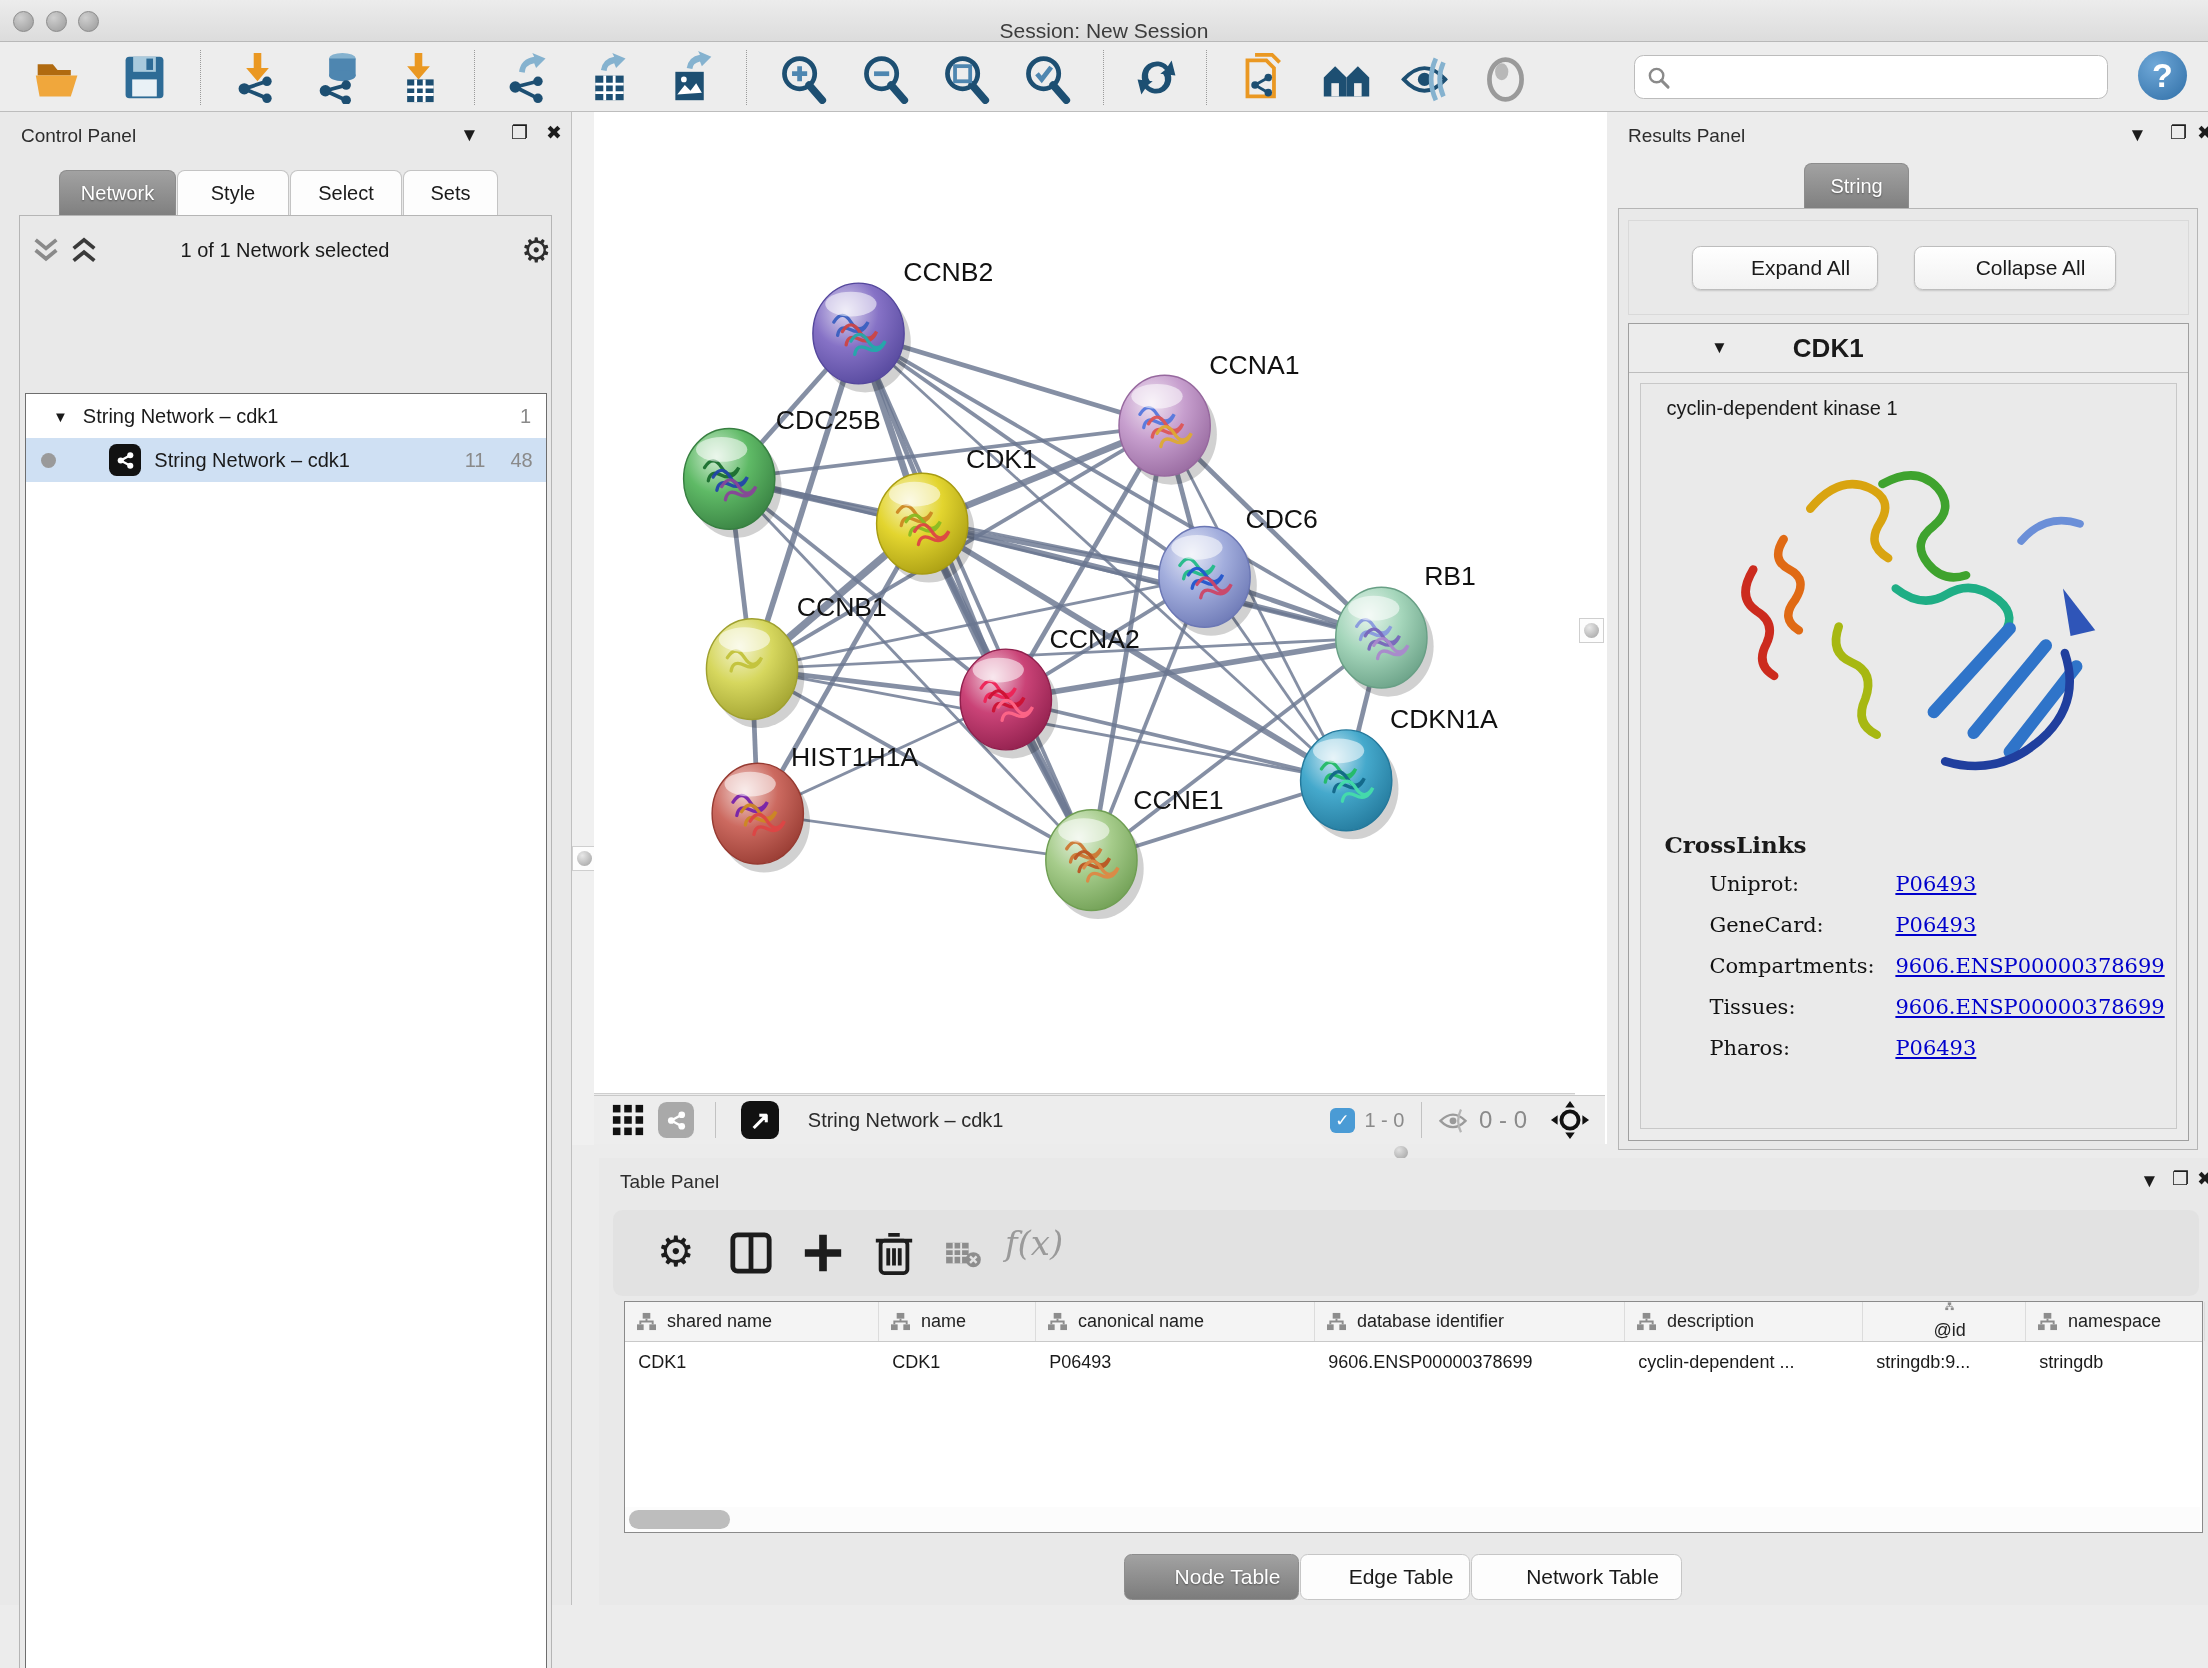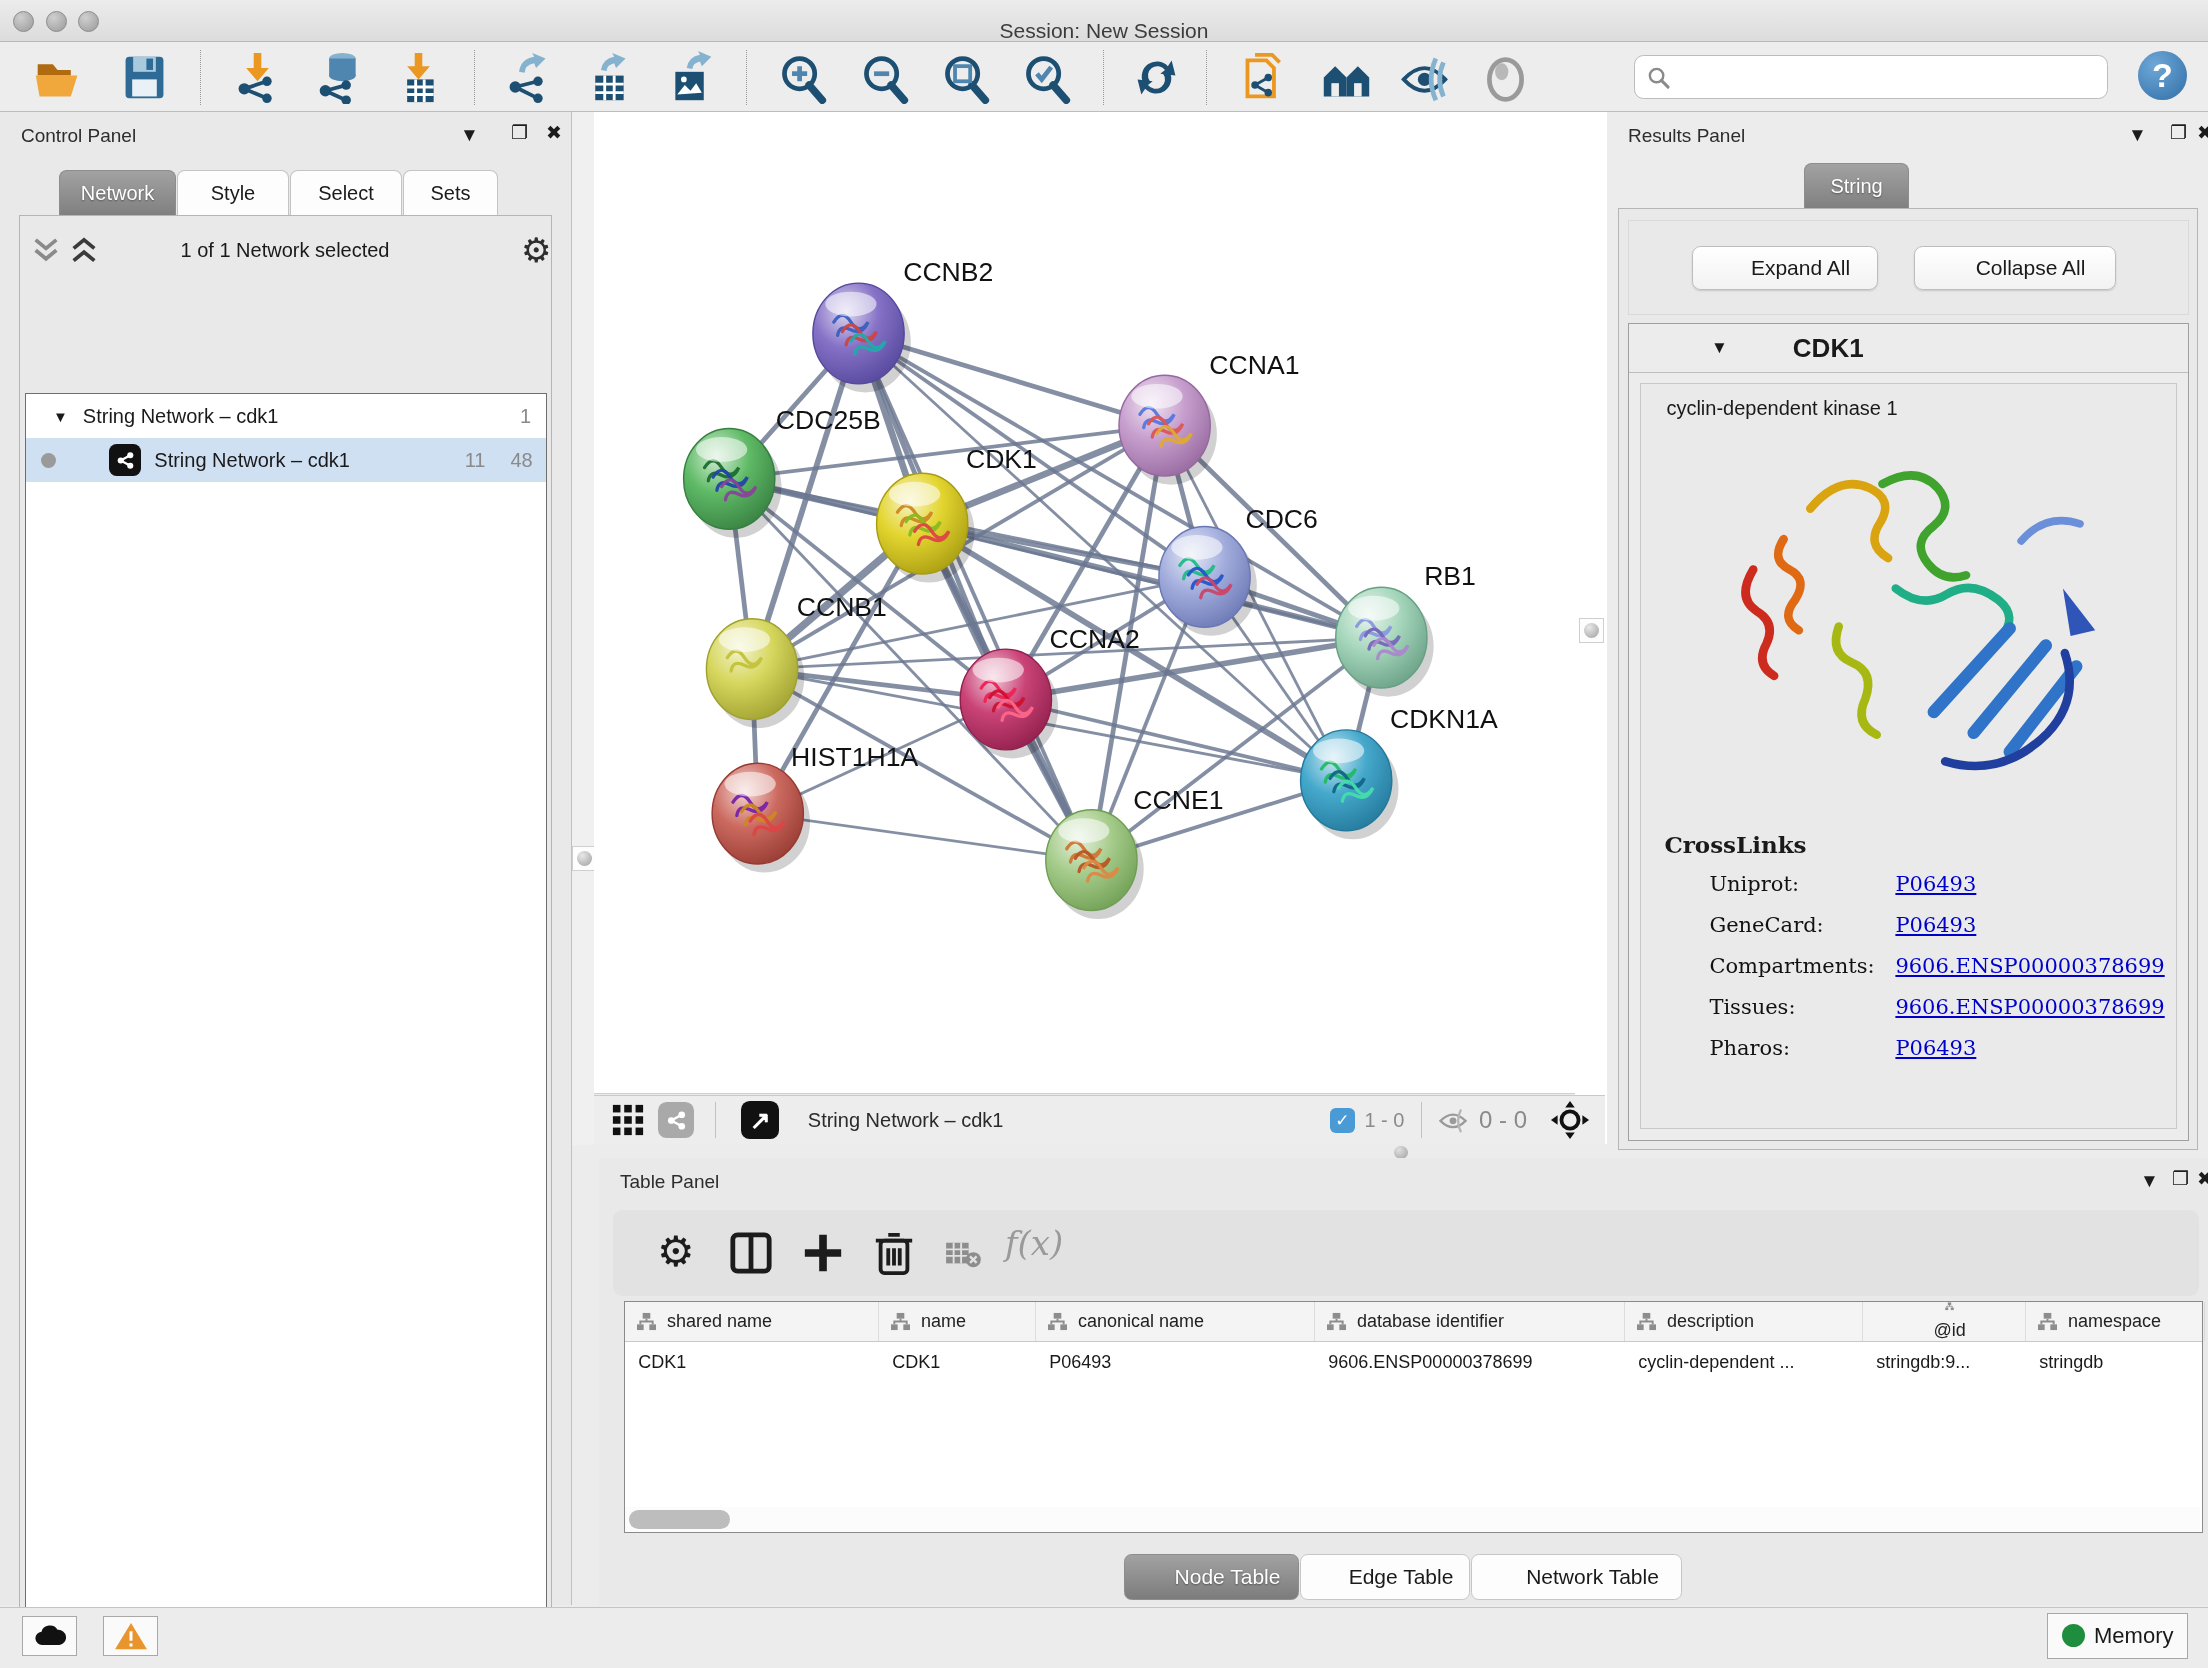--- a/index.html
+++ b/index.html
@@ -663,32 +663,14 @@
       </div>
     <div class="hsc-track" style="left:0;bottom:0;width:1575px;height:25px">
       <div class="hsc-thumb" style="left:3.8px;top:2.9px;width:101px;height:19px"></div>
     </div>
   </div>
 
   <div class="btab sel" style="left:1124px;top:1554px;width:175px">Node Table</div>
   <div class="btab" style="left:1300px;top:1554px;width:170px">Edge Table</div>
   <div class="btab" style="left:1471px;top:1554px;width:211px">Network Table</div>
 
-  <div class="abs status">
-    <div class="sbtn" style="left:22px;top:7.6px;width:55px;height:40px">
-      <svg width="32" height="23" viewBox="0 0 34 24">
-        <path d="M9 22 a7 7 0 0 1-1-14 a9 8 0 0 1 17-2 a6.5 6.5 0 0 1 2 16z" fill="#111"></path>
-      </svg>
-    </div>
-    <div class="sbtn" style="left:103px;top:7.6px;width:55px;height:40px">
-      <svg width="34" height="30" viewBox="0 0 36 32">
-        <path d="M18 2 L35 30 H1z" fill="#e8952e"></path>
-          <rect x="16.4" y="11" width="3.2" height="10" fill="#fff"></rect>
-        <rect x="16.4" y="24" width="3.2" height="3.2" fill="#fff"></rect>
-      </svg>
-    </div>
-    <div class="sbtn" style="left:2047px;top:4.8px;width:141px;height:46px;gap:9.5px">
-      <span id="memdot" style="width: 23px; height: 23px; border-radius: 50%; display: inline-block; background: rgb(30, 142, 62);"></span>
-      <span style="font-size:22px">Memory</span>
-    </div>
-  </div>
 </div>
 
 
 </body></html>

